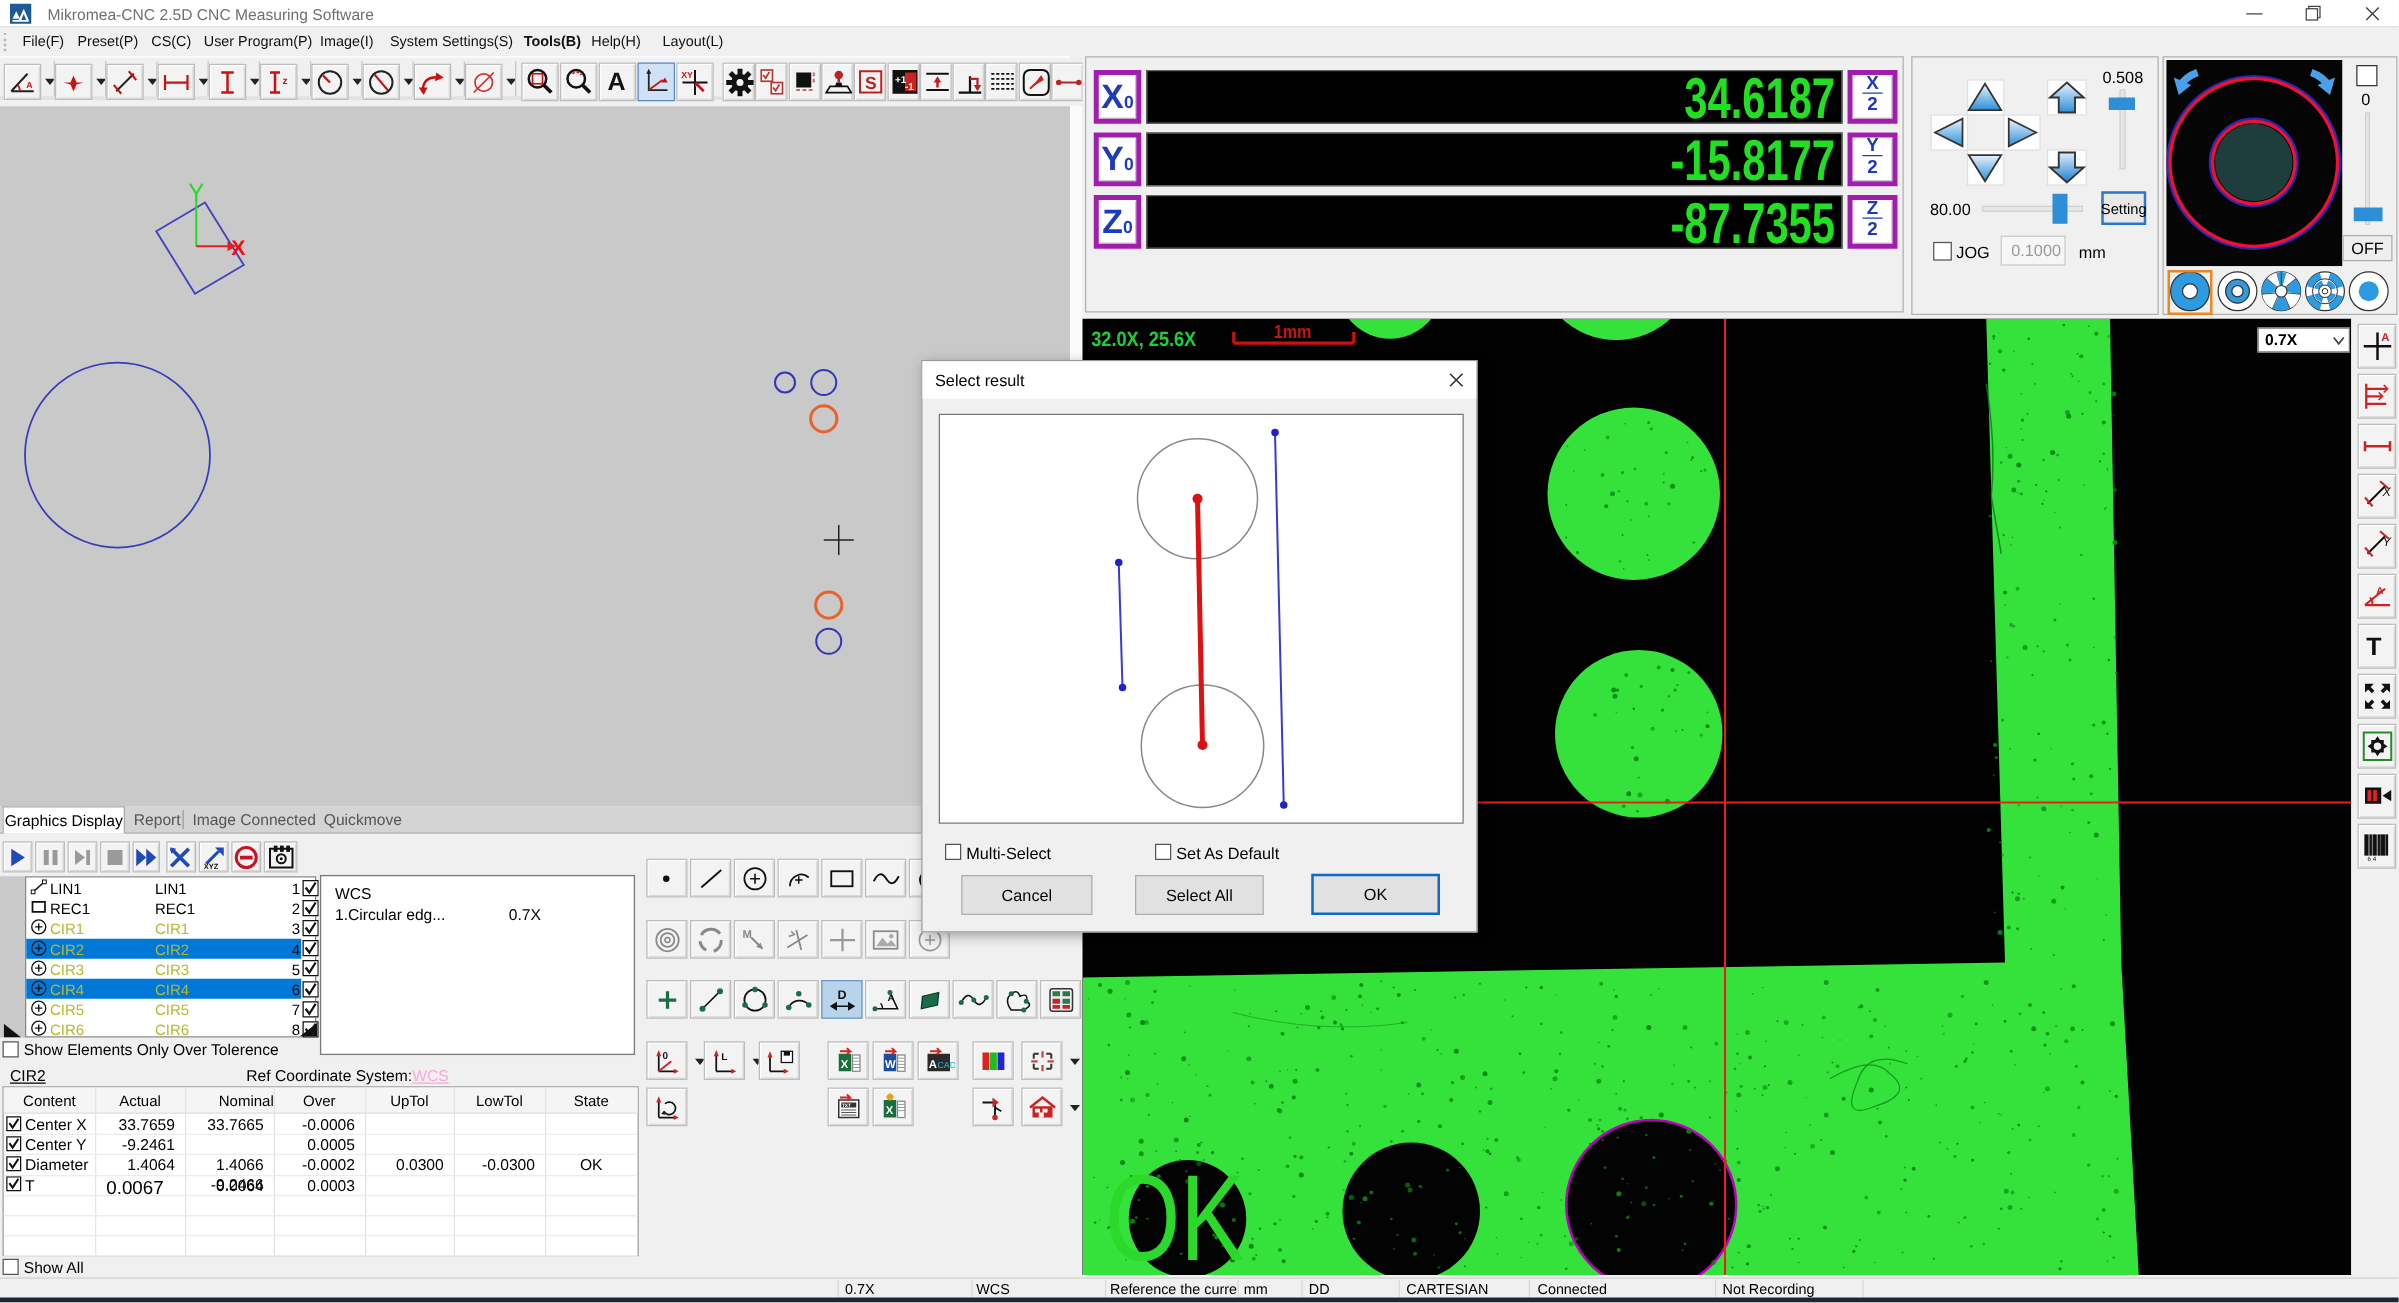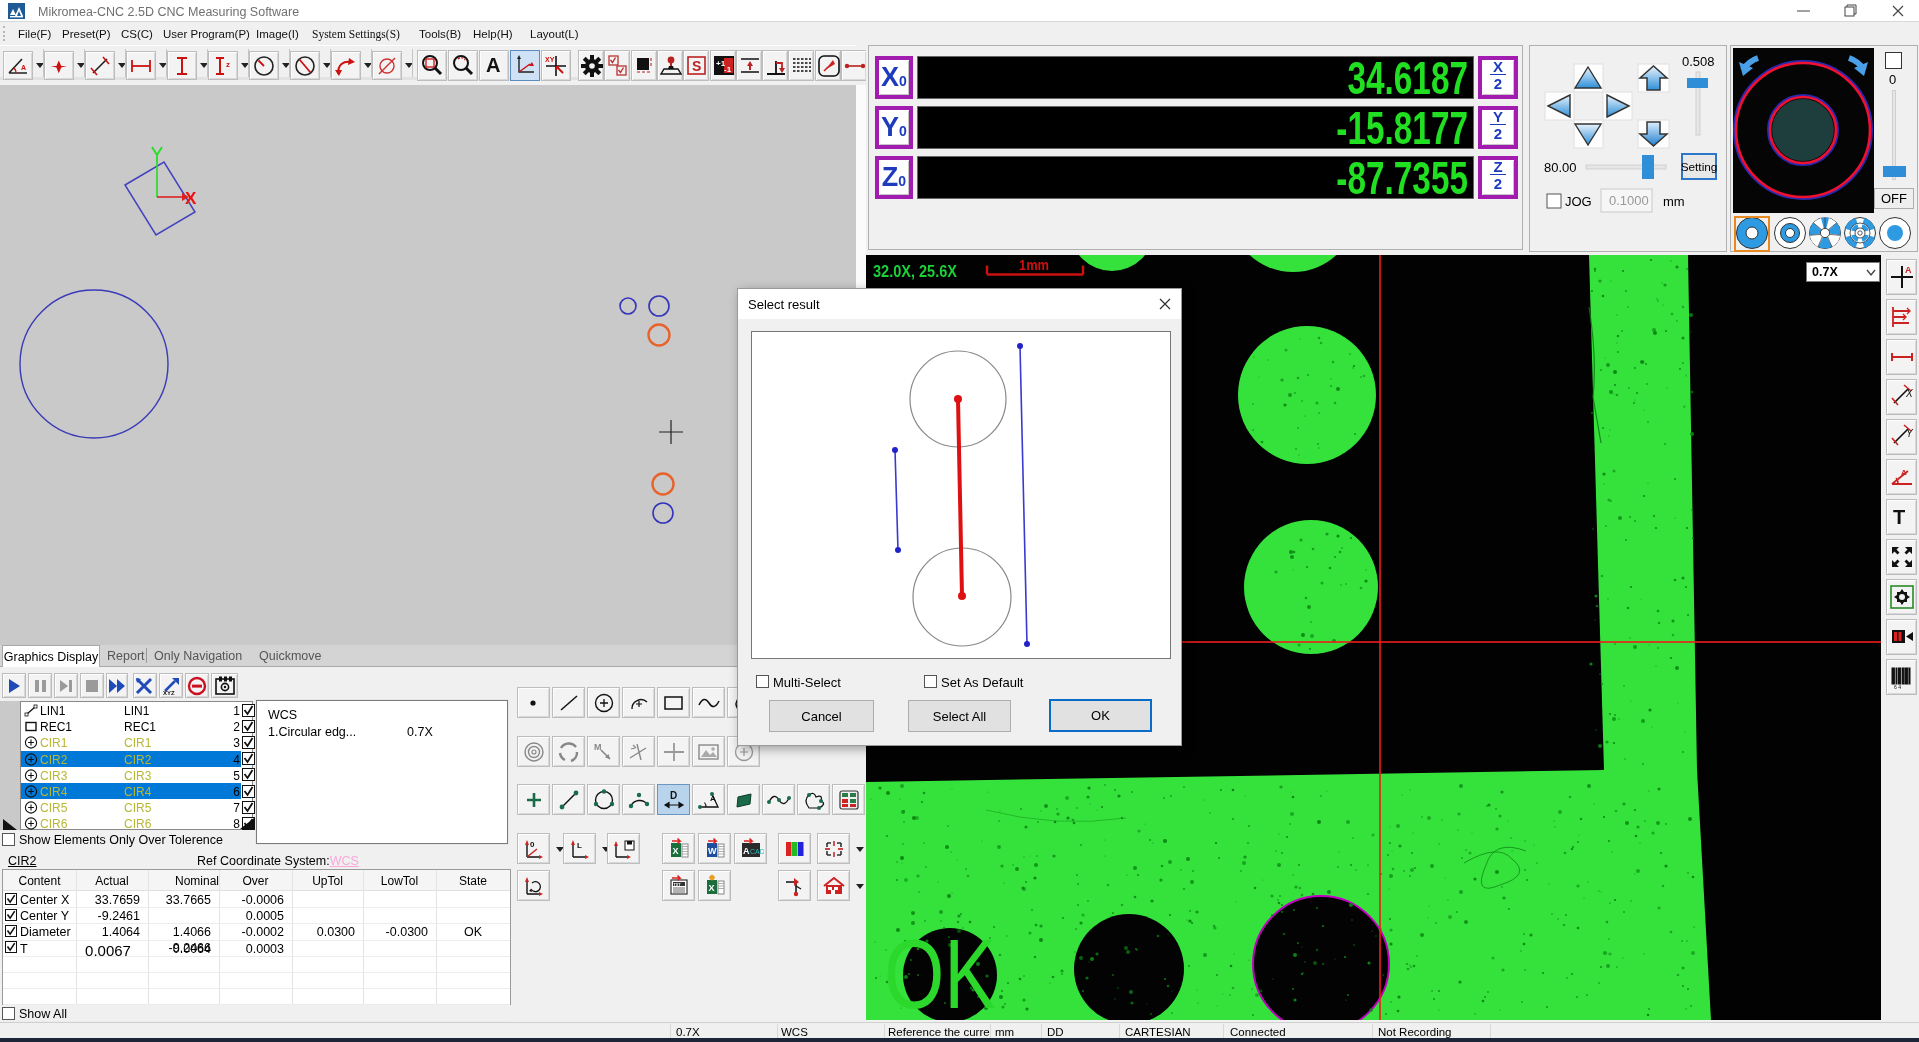--- a/index.html
+++ b/index.html
@@ -27,22 +27,22 @@
     <path d="M107 6 L117 16 M117 6 L107 16" stroke="#444" stroke-width="1.2"></path>
   </svg>
 </div>
 <div class="abs" style="left:0;top:22px;width:1919px;height:23px;background:#f0f0f0;">
     <div class="abs" style="left:3px;top:4px;width:4px;height:15px;border-left:2px dotted #b5b5b5;"></div>
     <div class="abs" style="left:18px;top:6px;font-size:11.5px;color:#111;">File(F)</div>
     <div class="abs" style="left:62px;top:6px;font-size:11.5px;color:#111;">Preset(P)</div>
     <div class="abs" style="left:121px;top:6px;font-size:11.5px;color:#111;">CS(C)</div>
     <div class="abs" style="left:163px;top:6px;font-size:11.5px;color:#111;">User Program(P)</div>
     <div class="abs" style="left:256px;top:6px;font-size:11.5px;color:#111;">Image(I)</div>
-    <div class="abs" style="left:312px;top:6px;font-size:11.5px;color:#111;font-family:Liberation Serif, serif;">System Settings(S)</div>
-    <div class="abs" style="left:419px;top:6px;font-size:11.5px;color:#111;">Tools(B)</div>
+    <div class="abs" style="left:312px;top:6px;font-size:11.5px;color:#111;">System Settings(S)</div>
+    <div class="abs" style="left:419px;top:6px;font-size:11.5px;color:#111;font-weight:bold;">Tools(B)</div>
     <div class="abs" style="left:473px;top:6px;font-size:11.5px;color:#111;">Help(H)</div>
     <div class="abs" style="left:530px;top:6px;font-size:11.5px;color:#111;">Layout(L)</div>
   </div>
 <div class="abs" style="left:0;top:45px;width:856px;height:40px;background:#f0f0f0;border-top:1px solid #fff;">
     <div class="abs" style="left:0;top:31px;width:856px;height:3px;background:#e2e2e2;"></div>
     <div class="tbtn" style="left:3px;top:5px;width:30px;height:29px;">
       <svg width="26" height="24">
         <path d="M4 19 L22 19 M4 19 L17 5" stroke="#222" stroke-width="1.6" fill="none"></path>
         <path d="M11 19 A8 8 0 0 0 9.2 14" stroke="#cc1111" stroke-width="1.4" fill="none"></path>
         <text x="16" y="16" font-size="7" fill="#cc1111" font-weight="bold">A</text>
@@ -260,21 +260,21 @@
   <circle cx="663" cy="399" r="10.5" fill="none" stroke="#e8622a" stroke-width="2.4"></circle>
   <circle cx="663" cy="428" r="10" fill="none" stroke="#3333bb" stroke-width="1.6"></circle>
 </svg>
 </div>
 <div class="abs" style="left:856px;top:85px;width:10px;height:560px;background:#fbfbfb;"></div>
 
 <div class="abs" style="left:0;top:645px;width:856px;height:22px;background:#d4d4d4;border-bottom:1px solid #a9a9a9;">
   <div class="abs" style="left:2px;top:0px;width:98px;height:22px;background:#fff;border:1px solid #a9a9a9;border-bottom:none;display:flex;align-items:center;justify-content:center;font-size:12.5px;color:#000;">Graphics Display</div>
   <div class="abs" style="left:107px;top:4px;font-size:12.5px;color:#555;">Report</div>
   <div class="abs" style="left:146px;top:3px;width:1px;height:15px;background:#999;"></div>
-  <div class="abs" style="left:154px;top:4px;font-size:12.5px;color:#555;">Only Navigation</div>
+  <div class="abs" style="left:154px;top:4px;font-size:12.5px;color:#555;">Image Connected</div>
   <div class="abs" style="left:259px;top:4px;font-size:12.5px;color:#555;">Quickmove</div>
 </div>
 <div class="abs" style="left:0;top:667px;width:512px;height:355px;background:#f0f0f0;">
     <div class="tbtn" style="left:2px;top:6px;width:24px;height:25px;">
       <svg width="18" height="16">
         <path d="M4 1 L15 8 L4 15 Z" fill="#1f4ab8"></path>
       </svg>
     </div>
     <div class="tbtn" style="left:28px;top:6px;width:24px;height:25px;">
       <svg width="18" height="16">

